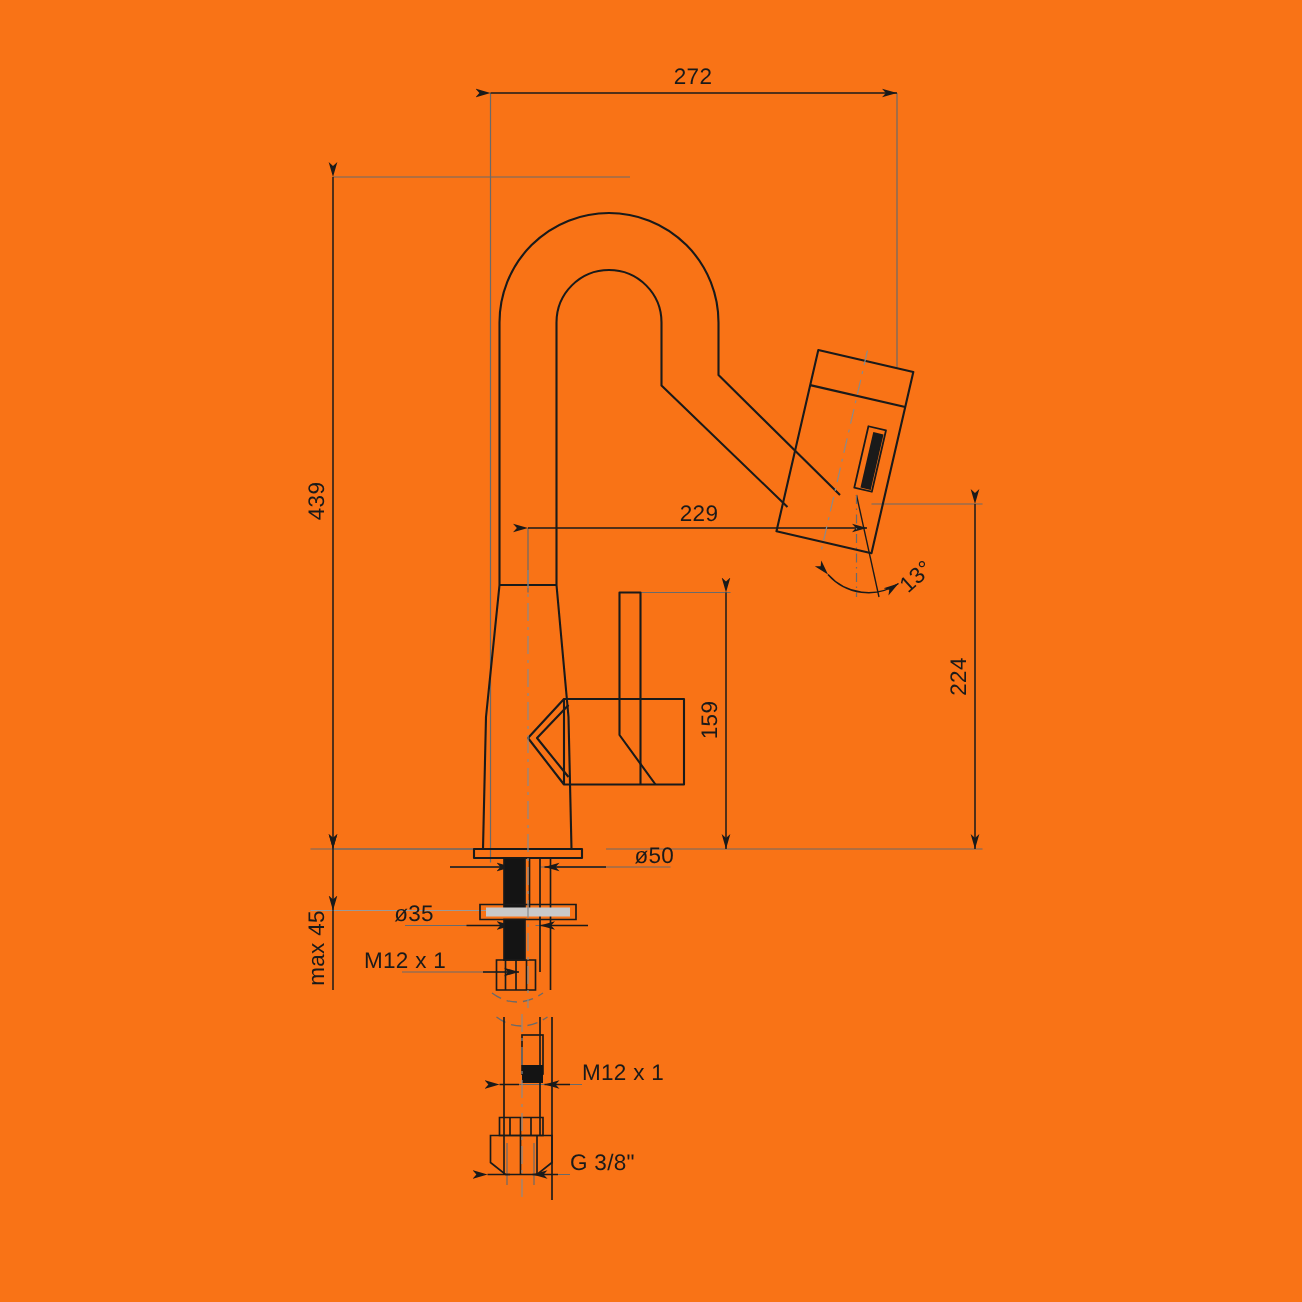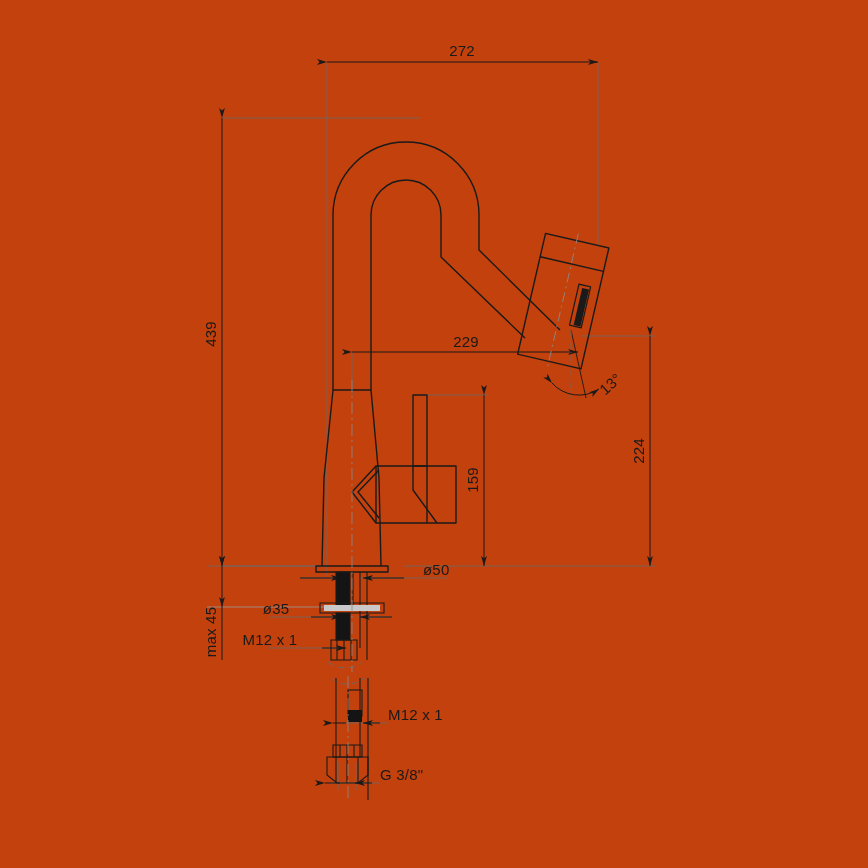--- a/index.html
+++ b/index.html
@@ -8,21 +8,21 @@
     padding: 0;
     background: #ffffff;
   }
   body {
     font-family: "Liberation Sans", sans-serif;
   }
   #drawing-root {
     position: relative;
     width: 868px;
     height: 868px;
-    background: #c2410c;
+    background: #f97316;
     overflow: hidden;
   }
   #drawing-svg {
     display: block;
     width: 868px;
     height: 868px;
   }
   .dim-text {
     font-family: "Liberation Sans", sans-serif;
     font-size: 15px;

